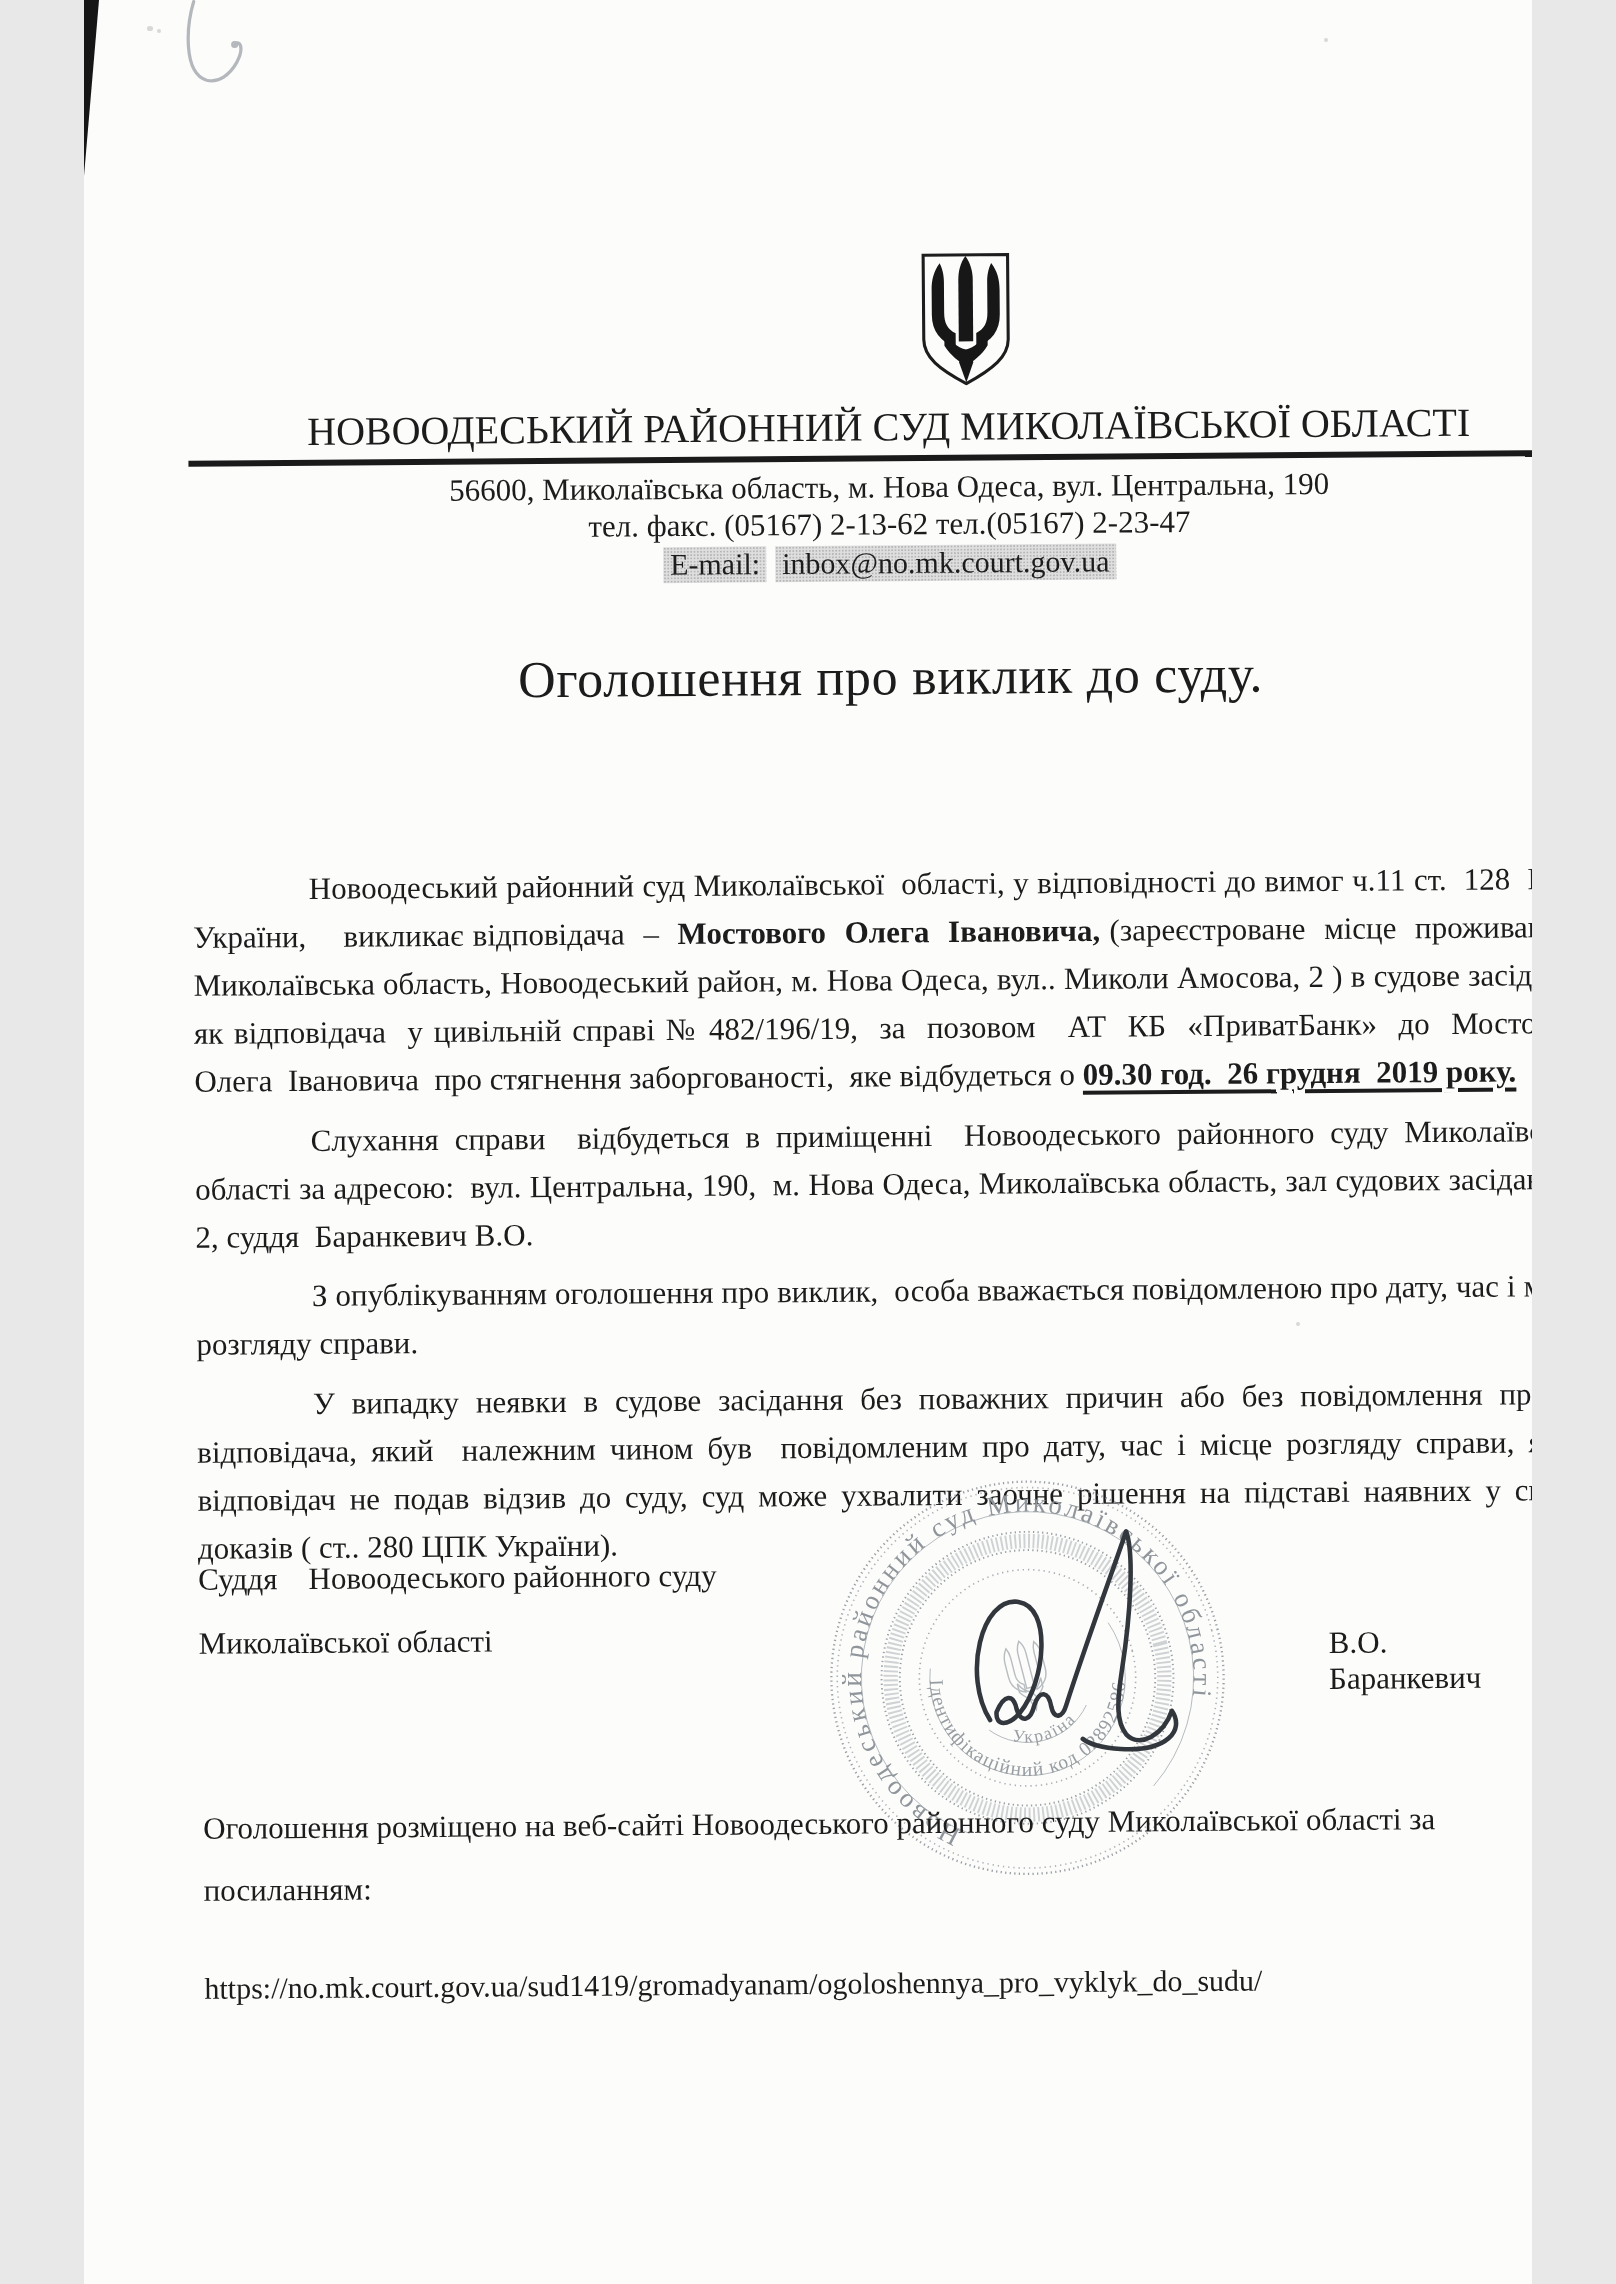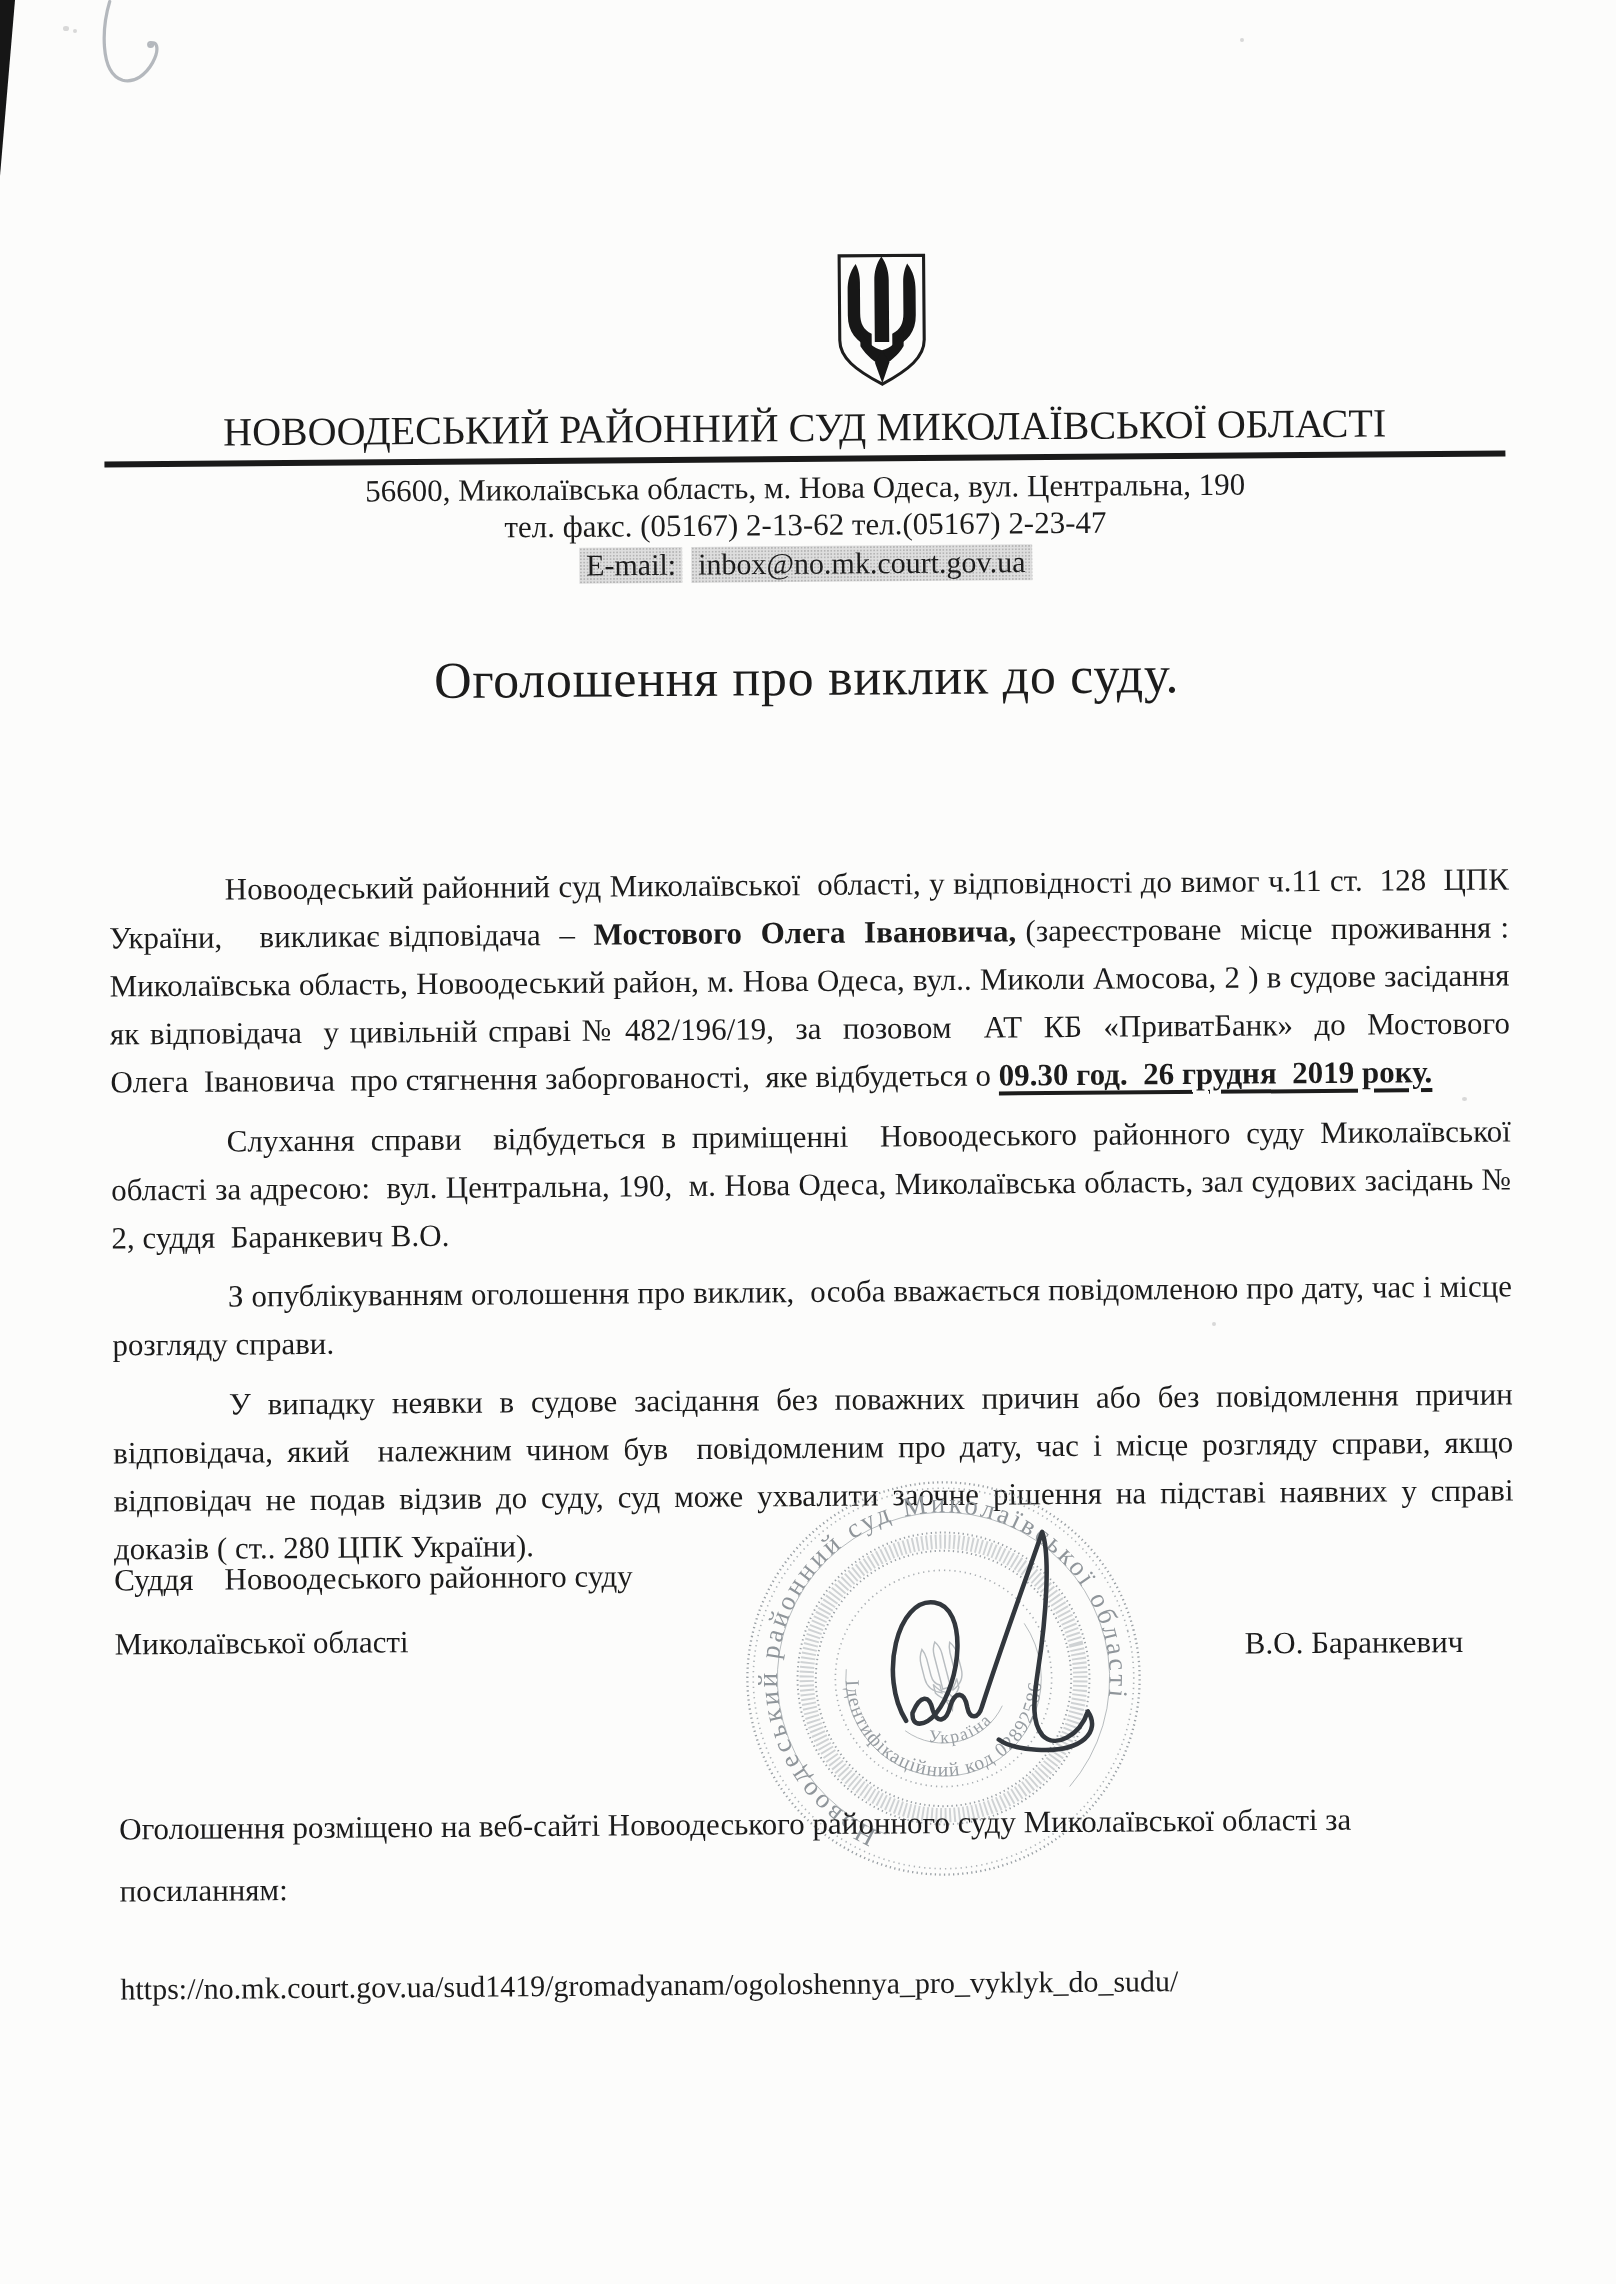--- a/index.html
+++ b/index.html
@@ -1,18 +1,18 @@
 <!DOCTYPE html>
 <html style="font-size:10.4px"><head>
 <meta charset="utf-8">
 <style>
   html,body{margin:0;padding:0;background:#e8e8e8;}
   .page{
     position:relative;
-    width:1616px;height:2284px;
+    width:1448px;height:2284px;
     margin:0 auto;
     background:#fcfcfb;
     overflow:hidden;
     font-family:"Liberation Serif", serif;
     color:#1c1c1c;
   }
   
   .scan-wedge{
     position:absolute;top:0;left:0;width:0;height:0;
     border-left:15.6px solid #161616;

